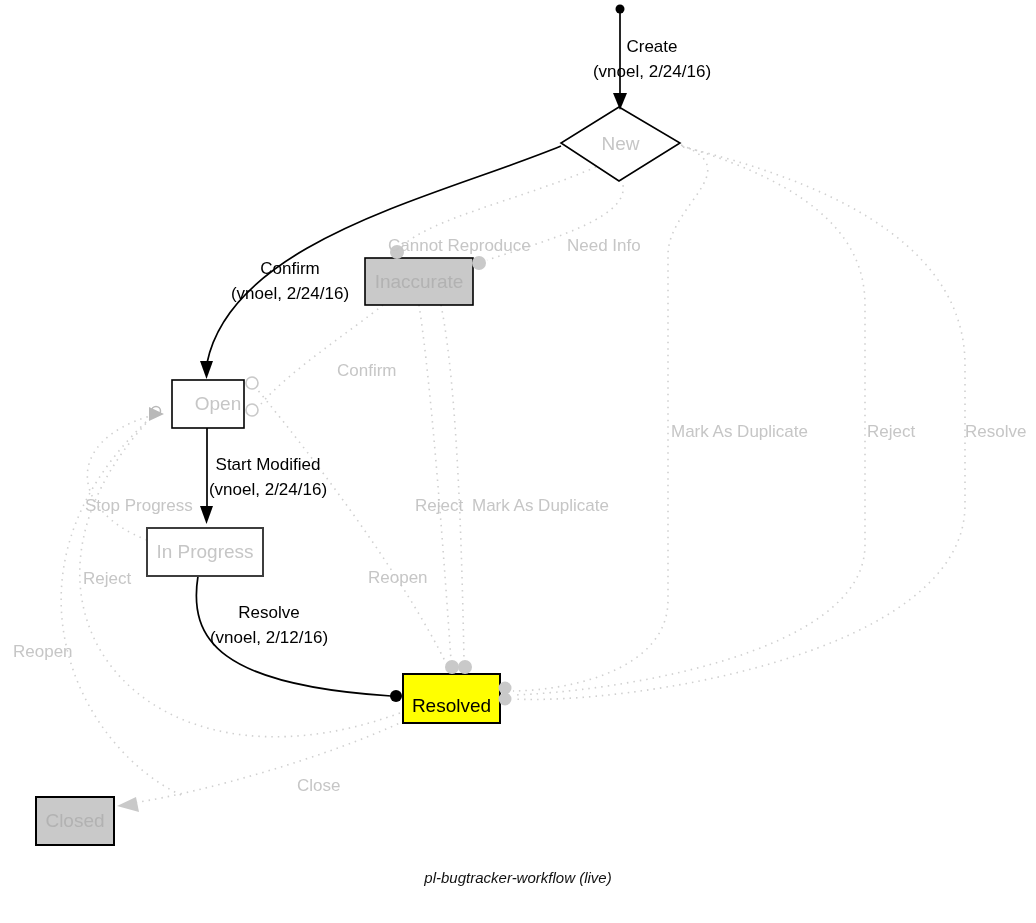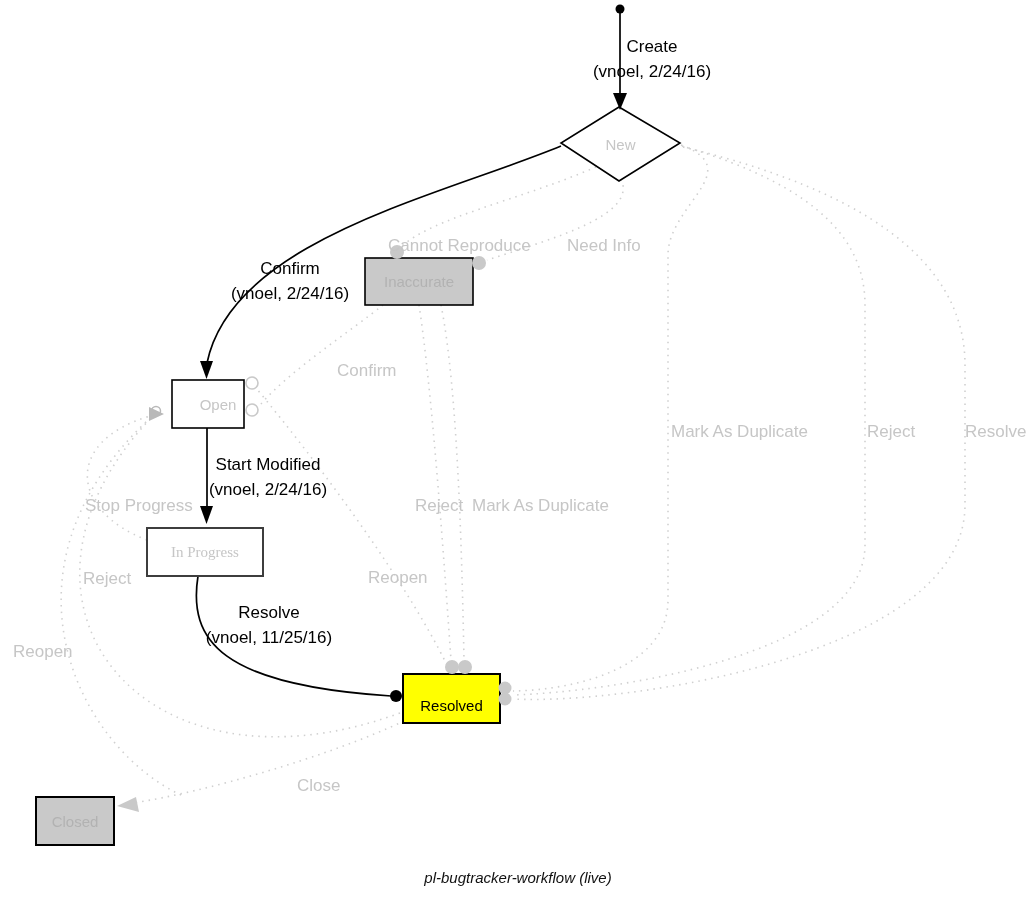--- a/index.html
+++ b/index.html
@@ -3,21 +3,21 @@
 <meta charset="utf-8">
 <style>
   html,body{margin:0;padding:0;background:#ffffff;}
   .canvas{
     position:relative;width:1036px;height:923px;background:#ffffff;overflow:hidden;
     font-family:"Liberation Sans", sans-serif;
   }
   .layer{position:absolute;left:0;top:0;}
   .node-label{
     position:absolute;display:flex;align-items:center;justify-content:center;
-    font-size:15px;pointer-events:none;white-space:nowrap;
+    font-size:19px;pointer-events:none;white-space:nowrap;
   }
   .muted{color:#c6c6c6;}
   .boxgray-text{color:#b2b2b2;}
   .edge-label{
     position:absolute;font-size:17px;color:#c6c6c6;white-space:nowrap;pointer-events:none;margin-top:28px;
   }
   .edge-label-black{
     position:absolute;font-size:17px;color:#000000;text-align:center;
     transform:translateX(-50%);line-height:25px;white-space:nowrap;pointer-events:none;
   }
@@ -81,39 +81,39 @@
       <circle cx="465" cy="667" r="7" fill="#c9c9c9"></circle>
       <circle cx="505" cy="688" r="6.5" fill="#c9c9c9"></circle>
       <circle cx="505" cy="699" r="6.5" fill="#c9c9c9"></circle>
       <polygon points="136,797 139,812 117,806" fill="#c9c9c9"></polygon>
     </g>
   </svg>
 
   <div class="node-label muted" style="left:561px;top:120px;width:119px;height:48px;">New</div>
   <div class="node-label boxgray-text" style="left:365px;top:258px;width:108px;height:47px;">Inaccurate</div>
   <div class="node-label muted" style="left:172px;top:380px;width:92px;height:48px;">Open</div>
-  <div class="node-label muted" style="left:147px;top:528px;width:116px;height:48px;font-family:Liberation Serif, serif;">In Progress</div>
+  <div class="node-label muted" style="left:147px;top:528px;width:116px;height:48px;">In Progress</div>
   <div class="node-label" style="left:403px;top:674px;width:97px;height:63px;color:#000;">Resolved</div>
   <div class="node-label boxgray-text" style="left:36px;top:797px;width:78px;height:48px;">Closed</div>
 
   <div class="edge-label-black" style="left:652px;top:34px;">
     <div>Create</div>
     <div>(vnoel, 2/24/16)</div>
   </div>
   <div class="edge-label-black" style="left:290px;top:256px;">
     <div>Confirm</div>
     <div>(vnoel, 2/24/16)</div>
   </div>
   <div class="edge-label-black" style="left:268px;top:452px;">
     <div>Start Modified</div>
     <div>(vnoel, 2/24/16)</div>
   </div>
   <div class="edge-label-black" style="left:269px;top:600px;">
     <div>Resolve</div>
-    <div>(vnoel, 11/25/16)</div>
+    <div>(vnoel, 2/12/16)</div>
   </div>
 
   <div class="edge-label" style="left:388px;top:208px;">Cannot Reproduce</div>
   <div class="edge-label" style="left:567px;top:208px;">Need Info</div>
   <div class="edge-label" style="left:337px;top:333px;">Confirm</div>
   <div class="edge-label" style="left:671px;top:394px;">Mark As Duplicate</div>
   <div class="edge-label" style="left:867px;top:394px;">Reject</div>
   <div class="edge-label" style="left:965px;top:394px;">Resolve</div>
   <div class="edge-label" style="left:415px;top:468px;">Reject</div>
   <div class="edge-label" style="left:472px;top:468px;">Mark As Duplicate</div>

